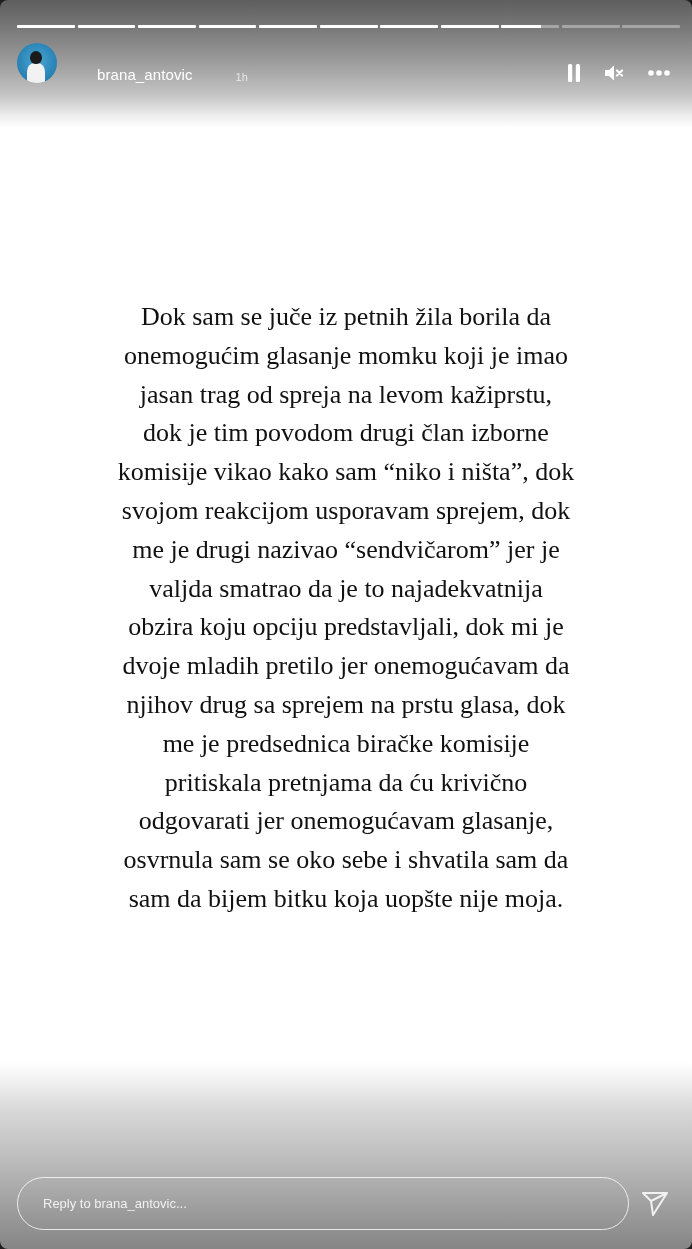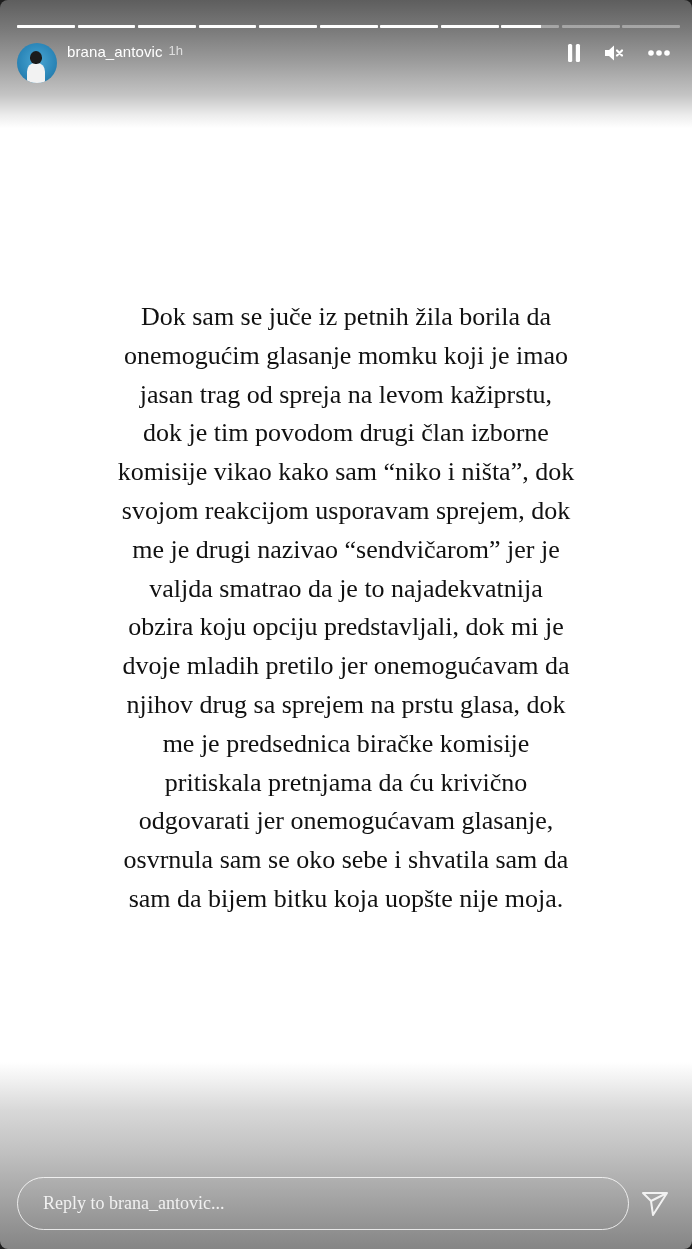--- a/index.html
+++ b/index.html
@@ -11,44 +11,44 @@
   .story {
     position: absolute; left: 0; top: 0; width: 692px; height: 1249px;
     border-radius: 8px; overflow: hidden;
     background: linear-gradient(to bottom,
       #5e5e5e 0px, #7a7a7a 30px, #9a9a9a 60px, #c4c4c4 95px, #ececec 115px, #ffffff 128px,
       #ffffff 1062px, #f1f1f1 1080px, #d8d8d8 1110px, #c2c2c2 1150px, #a6a6a6 1195px, #858585 1249px);
   }
   .progress { position: absolute; top: 25px; left: 17px; right: 12px; height: 3px; display: flex; gap: 2.6px; }
   .seg { flex: 1; height: 3px; background: rgba(255,255,255,0.35); border-radius: 1px; position: relative; overflow: hidden; }
   .seg .fill { position: absolute; left: 0; top: 0; bottom: 0; background: #ffffff; }
-  .header { position: absolute; top: 43px; left: 17px; right: 22px; height: 40px; display: flex; align-items: flex-start; }
+  .header { position: absolute; top: 43px; left: 17px; right: 22px; height: 40px; display: flex; align-items: flex-end; gap: 30px; }
   .avatar {
     width: 40px; height: 40px; border-radius: 50%; overflow: hidden; position: relative;
     background: radial-gradient(circle at 50% 45%, #4aa6d3 0%, #2b86b8 60%, #1e6e9c 100%);
   }
   .avatar .head { position: absolute; left: 13px; top: 8px; width: 12px; height: 13px; border-radius: 50% 50% 45% 45%; background: #1b1b1b; }
   .avatar .body { position: absolute; left: 10px; top: 20px; width: 18px; height: 22px; border-radius: 40% 40% 10% 10%; background: #f2f2f2; }
   .username { margin-left: 10px; color: #ffffff; font-size: 15px; letter-spacing: 0.1px; }
-  .time { margin-left: 6px; color: rgba(255,255,255,0.7); font-size: 13px; }
+  .time { margin-left: 13px; color: rgba(255,255,255,0.7); font-size: 11px; }
   .controls { margin-left: auto; display: flex; align-items: center; gap: 22px; }
   .ctrl { display: flex; align-items: center; justify-content: center; cursor: pointer; }
   .content {
     position: absolute; left: 30px; right: 30px; top: 298px;
     text-align: center; color: #111111;
     font-family: "Liberation Serif", "DejaVu Serif", serif;
     font-size: 26px; line-height: 38.8px;
   }
   .content .line { display: block; white-space: nowrap; }
   .reply-bar { position: absolute; left: 17px; right: 0; top: 1176px; height: 55px; display: flex; align-items: center; }
   .reply-input {
     width: 612px; height: 53px; box-sizing: border-box;
     border: 1.5px solid rgba(255,255,255,0.8); border-radius: 27px;
-    background: transparent; color: #ffffff; font-size: 18px; padding: 0 25px;
-    font-family: Liberation Serif, serif; outline: none;
+    background: transparent; color: #ffffff; font-size: 13px; padding: 0 25px;
+    font-family: Liberation Sans, sans-serif; outline: none;
   }
   .reply-input::placeholder { color: rgba(255,255,255,0.85); }
   .send { margin-left: 11px; width: 30px; height: 30px; display: flex; align-items: center; justify-content: center; }
 </style>
 </head>
 <body>
 
 <div class="story">
 
   <div class="progress">

